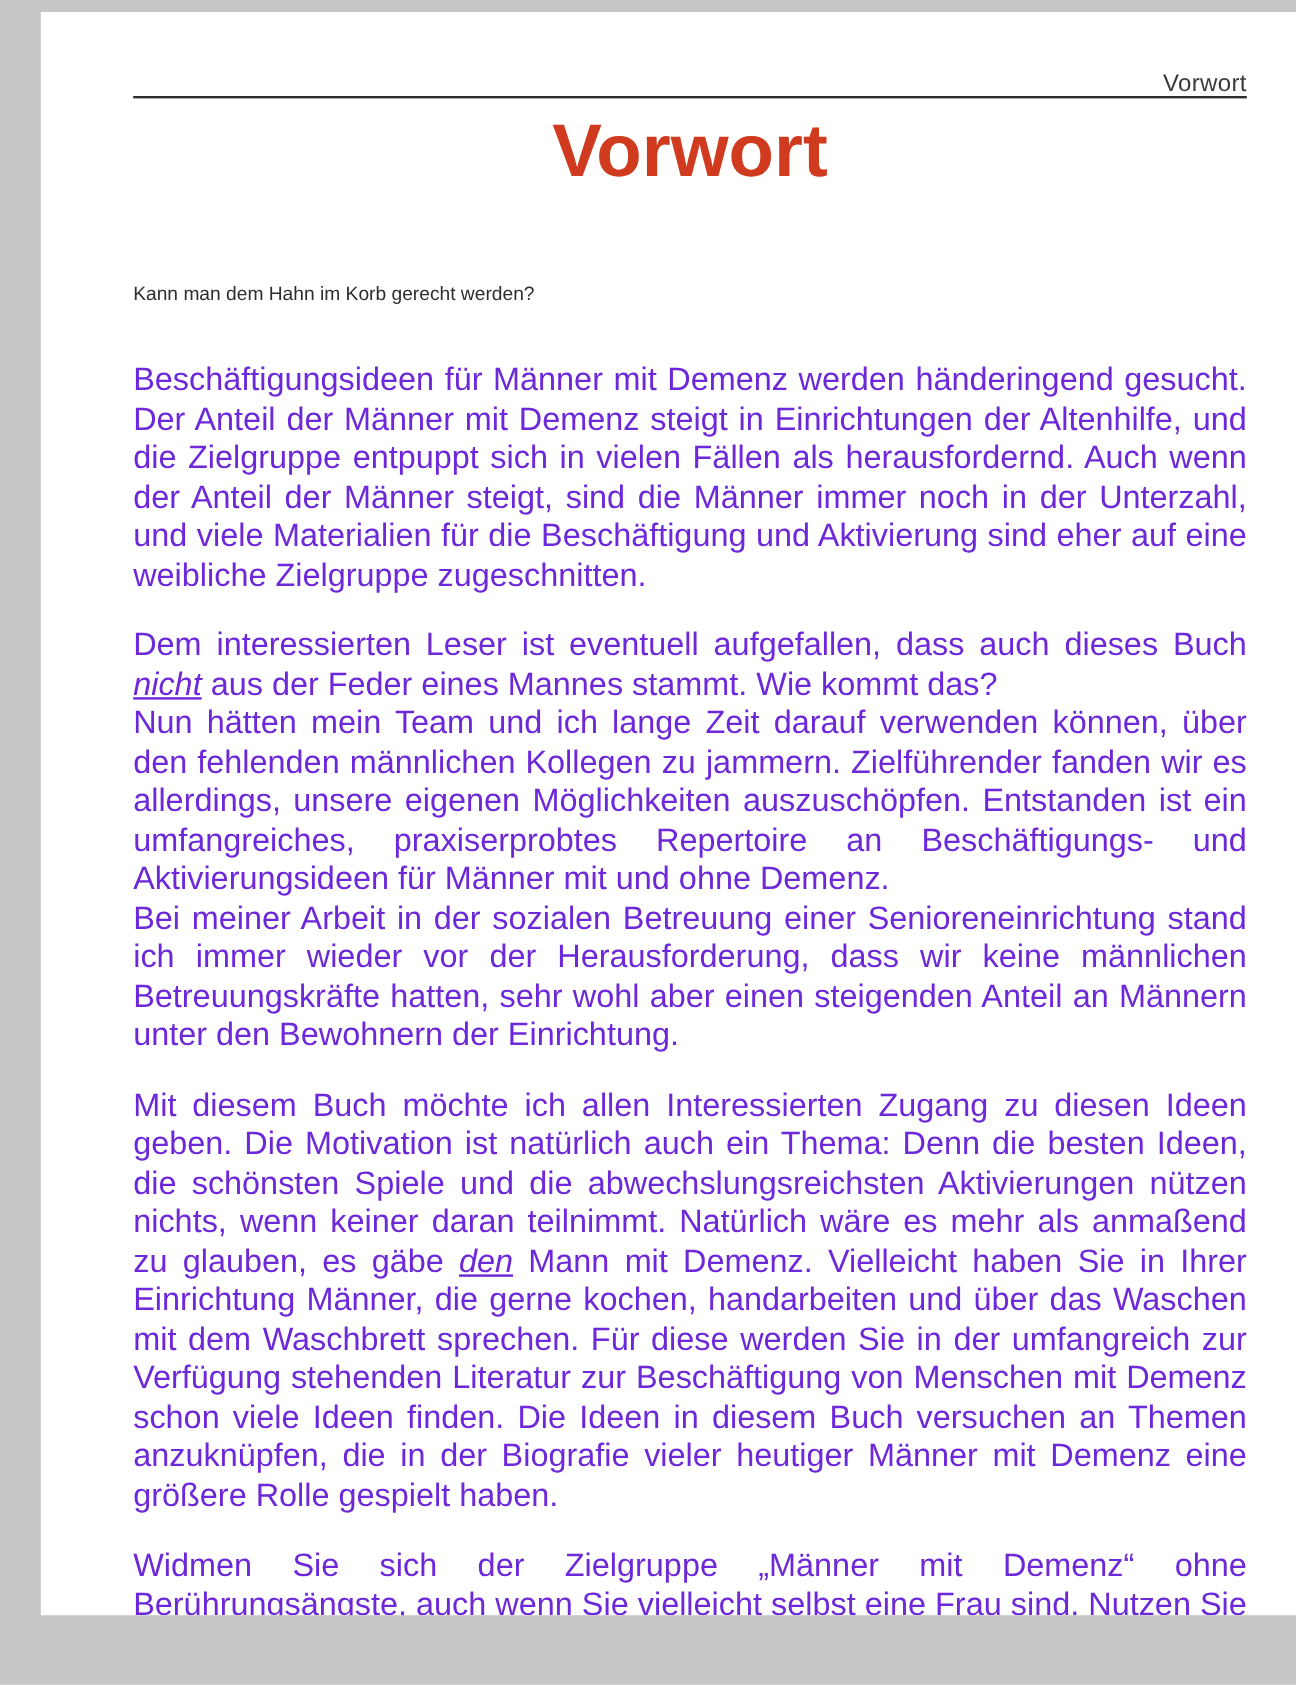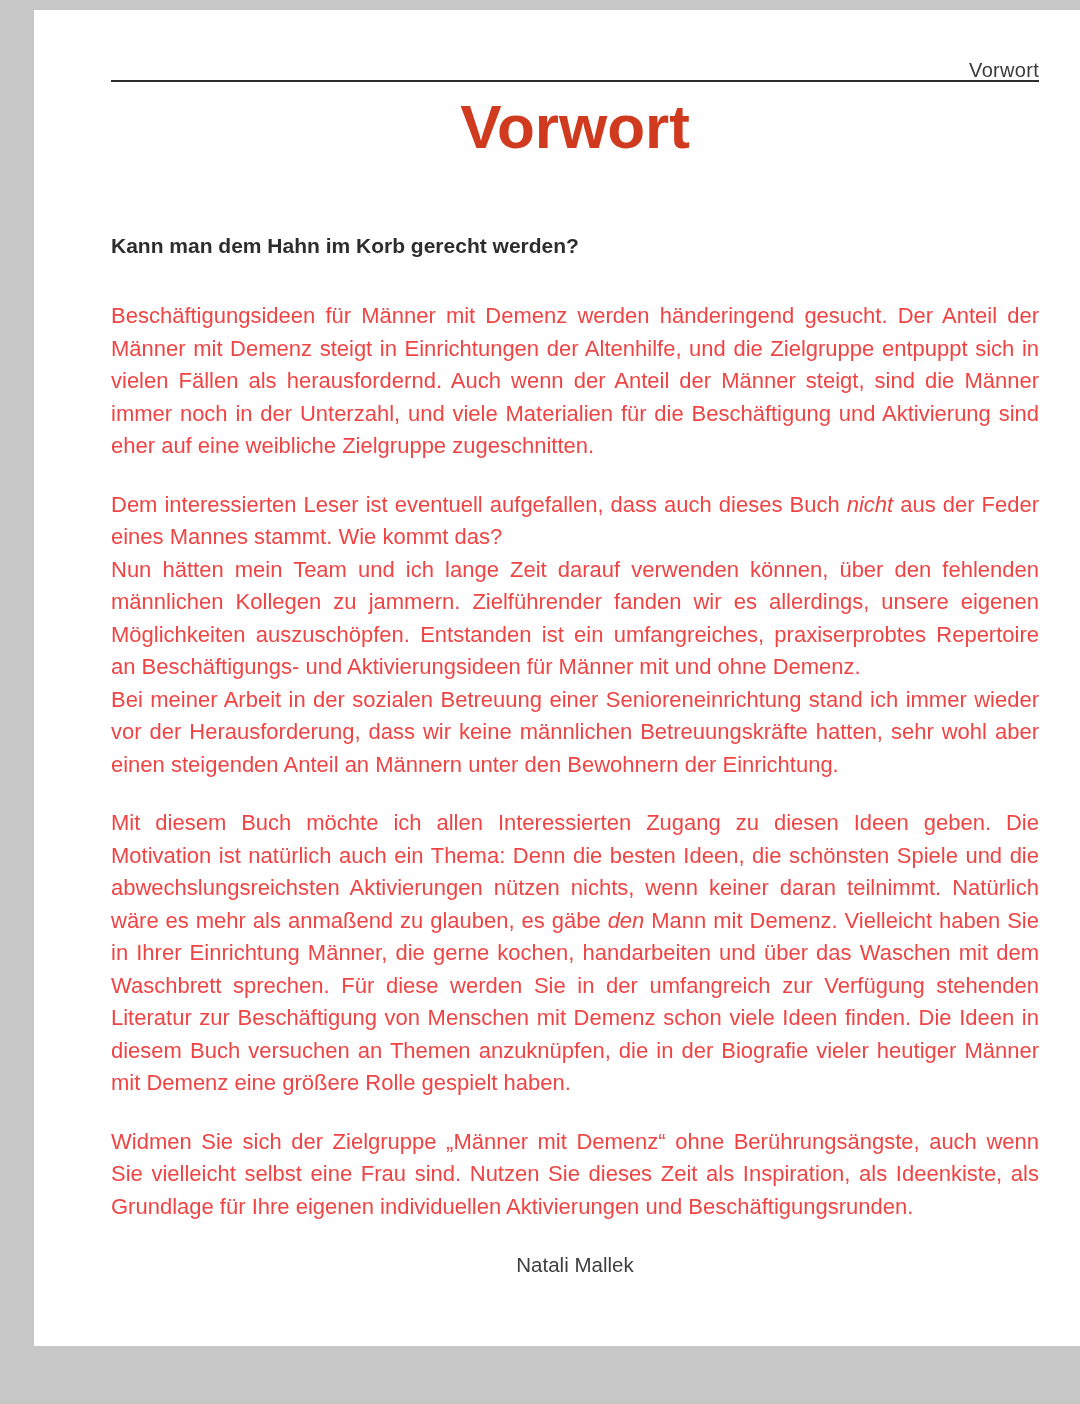--- a/index.html
+++ b/index.html
@@ -55,38 +55,39 @@
     color: #d03a1e;
   }
   .content {
     position: absolute;
     top: 220px;
     left: 77px;
     right: 55px;
     color: #3e3e3e;
   }
   .heading {
-    font-size: 21px;
+    font-size: 16px;
     line-height: 32px;
-    font-weight: bold;
+    font-weight: normal;
     color: #2d2d2d;
     margin: 0 0 38px 0;
   }
   .body {
-    font-size: 22px;
+    font-size: 27px;
     line-height: 32.5px;
     text-align: justify;
     margin: 0;
-    color: #ef4444;
+    color: #6d28d9;
   }
   .para-gap {
     margin-bottom: 26px;
   }
   .body em {
     font-style: italic;
+    text-decoration: underline;
   }
   .signature {
     font-size: 20.5px;
     line-height: 32.5px;
     margin: 6px 0 0 0;
     color: #3e3e3e;
     text-align: center;
   }
   .page-number {
     position: absolute;

